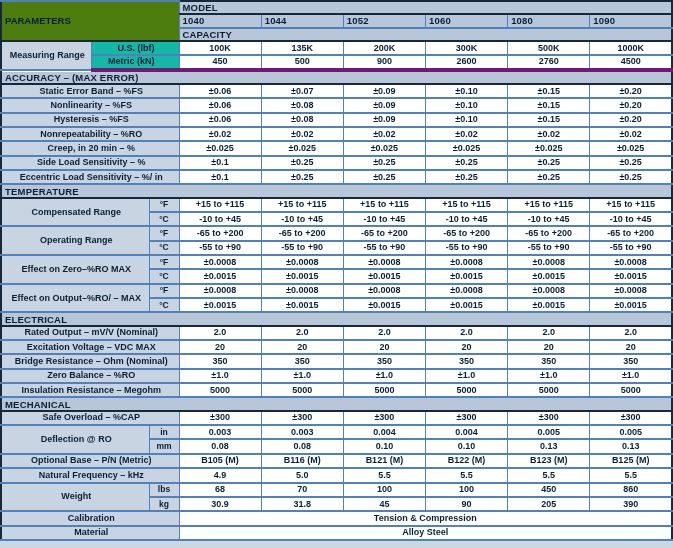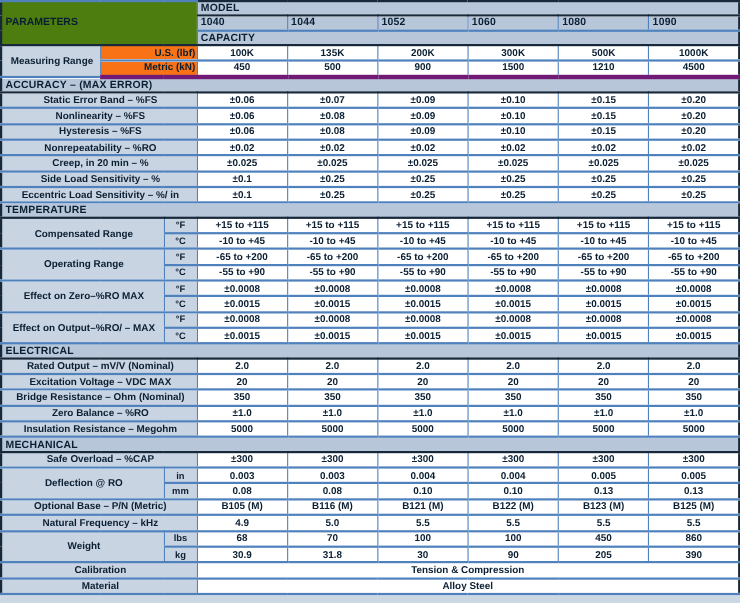--- a/index.html
+++ b/index.html
@@ -55,23 +55,23 @@
     background: #c9d4e2;
     text-align: center;
     padding-left: 5px;
   }
   td.unit {
     background: #c9d4e2;
     text-align: center;
     font-size: 8.5px;
   }
   td.unit-right {
-    background: #f97316;
+    background: #14b8a6;
     text-align: right;
-    padding-right: 1px;
+    padding-right: 24px;
   }
   td.data {
     background: #ffffff;
     text-align: center;
   }
   tr.group-top > td { border-top: 2px solid #17283a; }
   tr.capacity-bottom > td { border-bottom: 4px solid #701a75; }
 </style>
 </head>
 <body>
@@ -113,22 +113,22 @@
           <td class="data">200K</td>
           <td class="data">300K</td>
           <td class="data">500K</td>
           <td class="data">1000K</td>
         </tr>
         <tr class="capacity-bottom">
           <td class="unit-right" colspan="2">Metric (kN)</td>
           <td class="data">450</td>
           <td class="data">500</td>
           <td class="data">900</td>
-          <td class="data">1500</td>
-          <td class="data">1210</td>
+          <td class="data">2600</td>
+          <td class="data">2760</td>
           <td class="data">4500</td>
         </tr>
         <tr class="band-row">
           <td class="band section-band" colspan="9">ACCURACY – (MAX ERROR)</td>
         </tr>
         <tr>
           <td class="label" colspan="3">Static Error Band – %FS</td>
           <td class="data">±0.06</td>
           <td class="data">±0.07</td>
           <td class="data">±0.09</td>
@@ -373,21 +373,21 @@
           <td class="data">70</td>
           <td class="data">100</td>
           <td class="data">100</td>
           <td class="data">450</td>
           <td class="data">860</td>
         </tr>
         <tr>
           <td class="unit">kg</td>
           <td class="data">30.9</td>
           <td class="data">31.8</td>
-          <td class="data">30</td>
+          <td class="data">45</td>
           <td class="data">90</td>
           <td class="data">205</td>
           <td class="data">390</td>
         </tr>
         <tr class="group-top">
           <td class="label" colspan="3">Calibration</td>
           <td class="data" colspan="6">Tension &amp; Compression</td>
         </tr>
         <tr class="group-top">
           <td class="label" colspan="3">Material</td>

